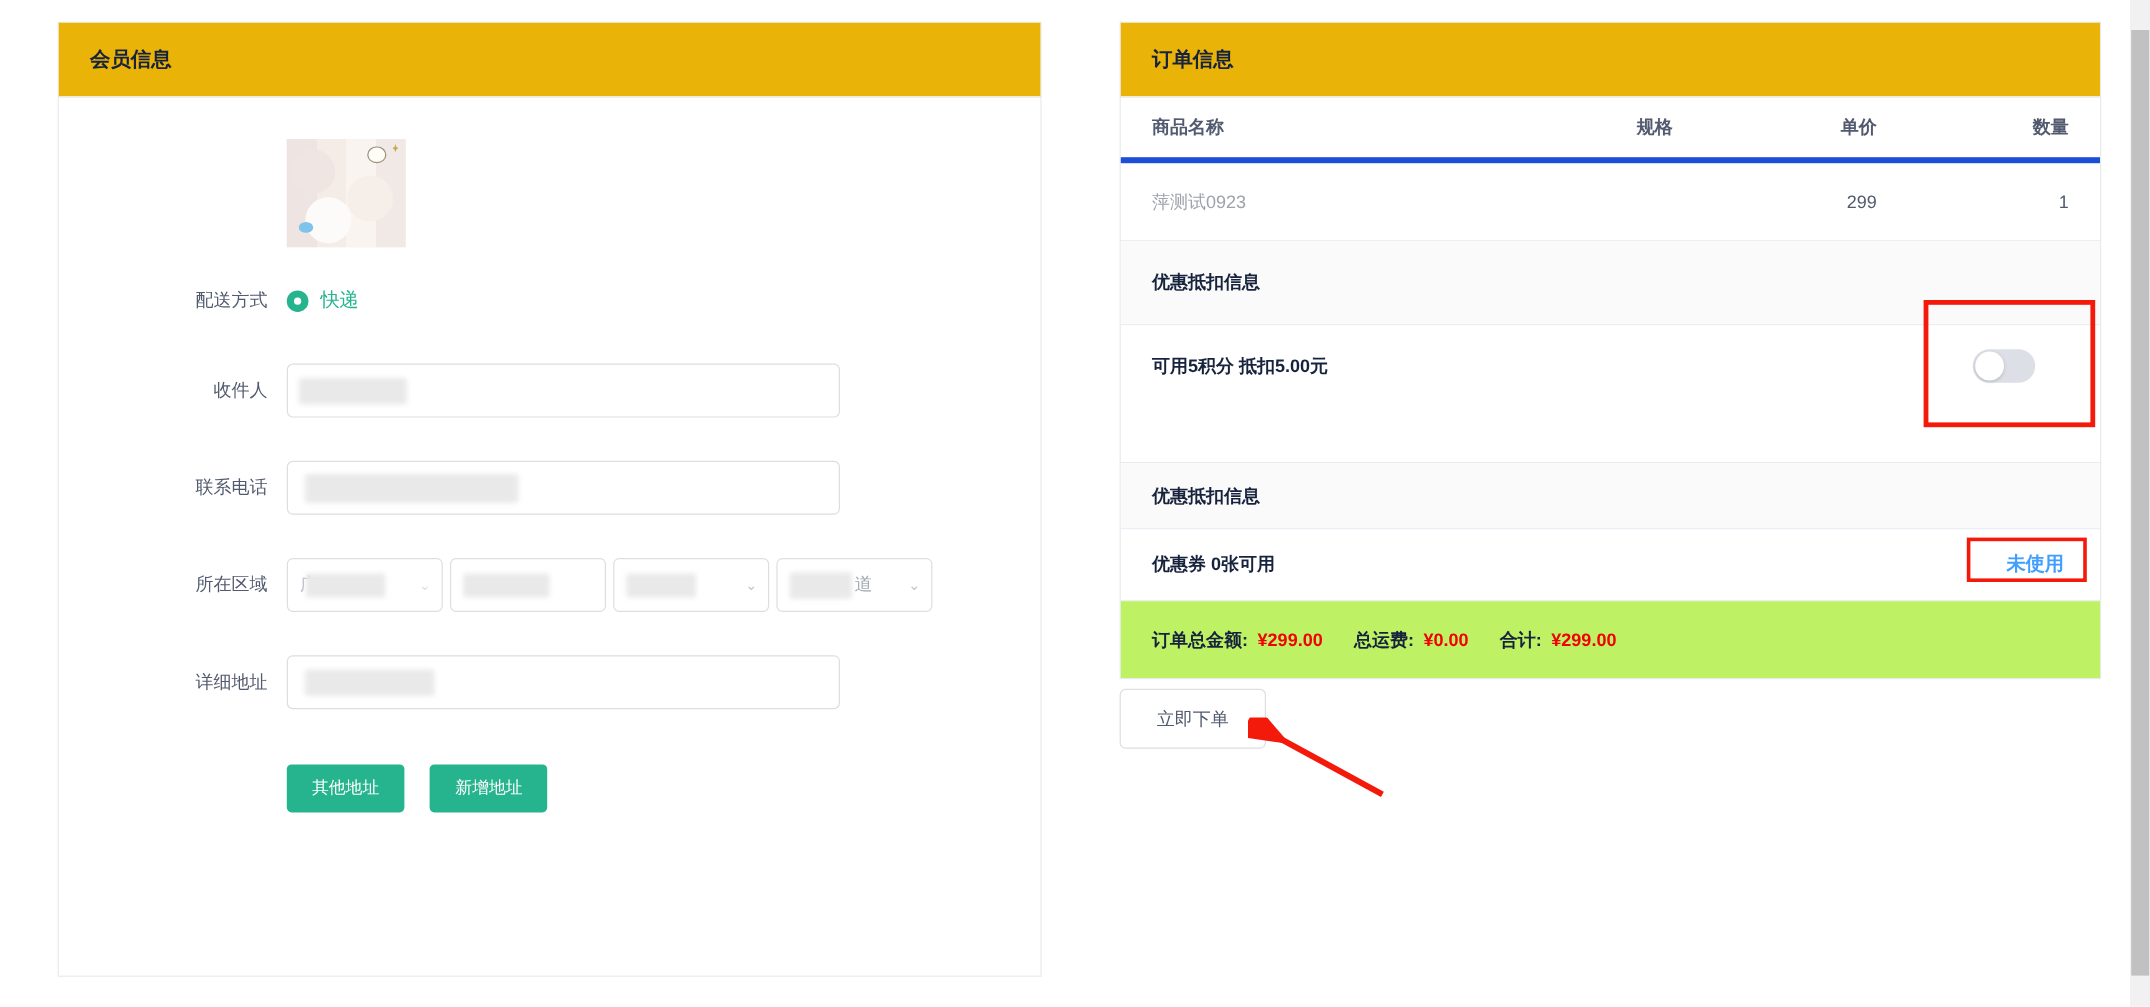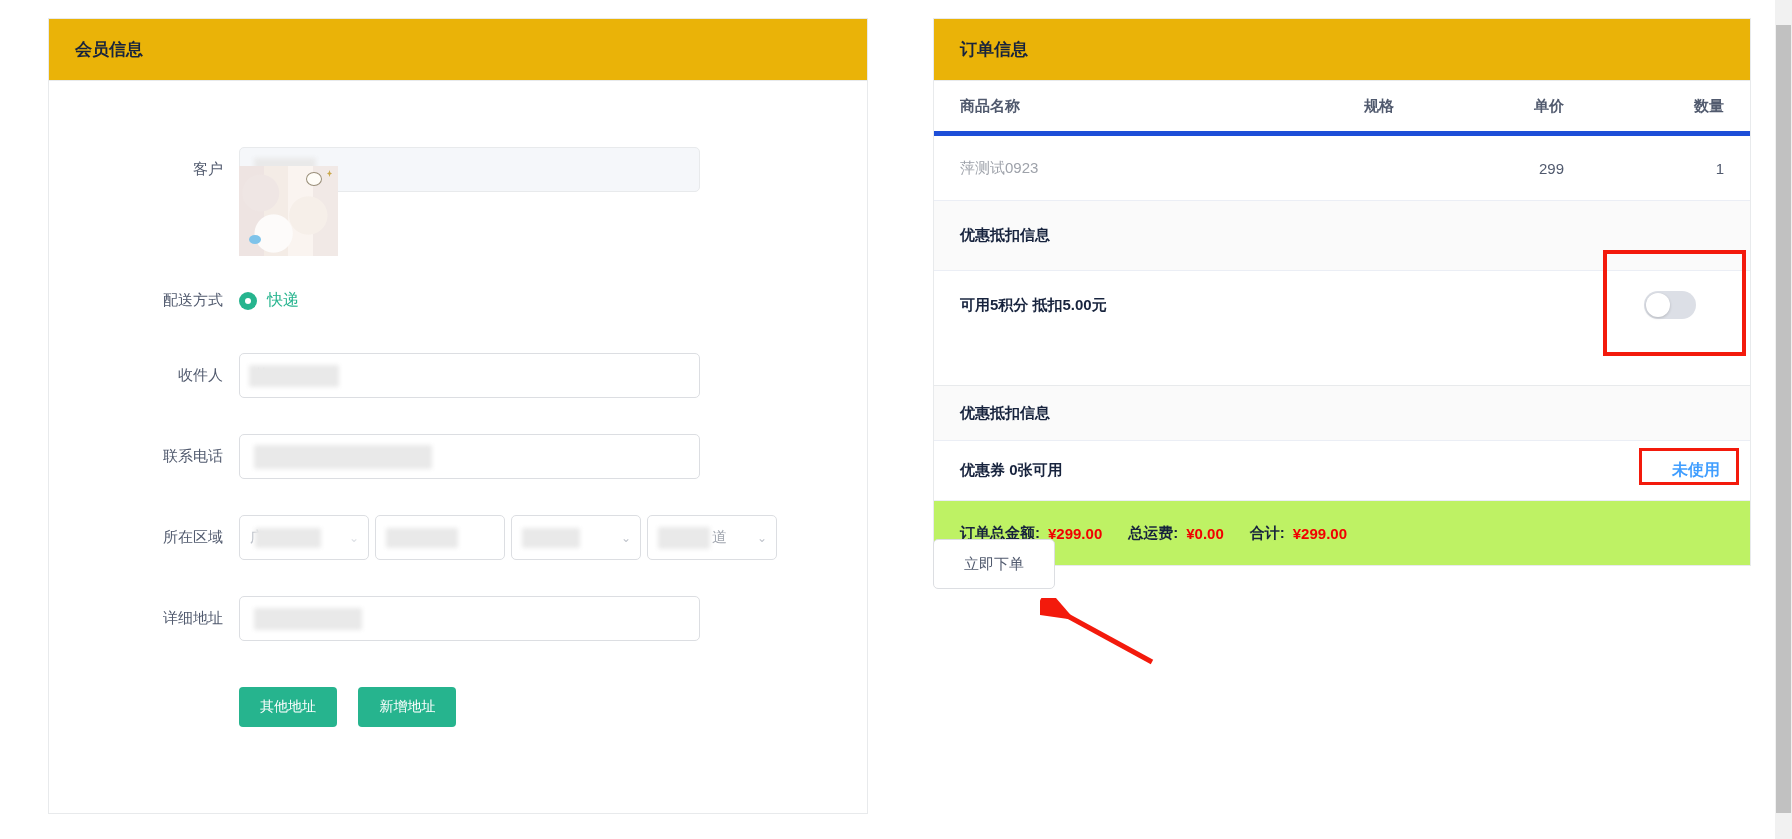--- a/index.html
+++ b/index.html
@@ -77,45 +77,39 @@
   .coupon-card { left:933px; top:385px; width:818px; height:181px; }
   .sec-bar2 { background:#fafafa; border-bottom:1px solid #ebeef5; height:55px;
     display:flex; align-items:center; padding:0 26px; font-weight:bold; font-size:15px; color:#17233d; }
   .coupon-row { height:60px; display:flex; align-items:center; justify-content:space-between;
     padding:0 30px 0 26px; font-weight:bold; font-size:15px; color:#17233d; border-bottom:1px solid #ebeef5; }
   .coupon-status { color:#409eff; font-size:16px; font-weight:bold; cursor:pointer; }
   .totals-row { height:64px; background:#bef264; display:flex; align-items:center; padding:0 26px;
     font-weight:bold; font-size:15px; color:#17233d; gap:8px; }
   .money { color:#f20000; margin-right:18px; }
 
-  .btn-order { position:absolute; left:933px; top:539px; width:122px; height:50px; background:#fff;
+  .btn-order { position:absolute; left:933px; top:574px; width:122px; height:50px; background:#fff;
     border:1px solid #dcdee2; border-radius:5px; font-size:15px; color:#515a6e; cursor:pointer;
     font-family:"Liberation Sans","DejaVu Sans",sans-serif; }
 
   
   .anno-rect { position:absolute; border:4px solid #f31a0c; background:transparent; pointer-events:none; }
   .anno-rect-toggle { left:1603px; top:250px; width:143px; height:106px; }
   .anno-rect-coupon { left:1639px; top:448px; width:100px; height:37px; border-width:3px; }
   .anno-arrow { position:absolute; left:1040px; top:598px; pointer-events:none; }
 </style>
 </head>
 <body>
 
 <div class="page">
 
   <div class="card member-card">
     <div class="card-header">会员信息</div>
     <div class="member-body">
 
-      <div class="form-row" style="margin-bottom:5px;">
-        <div class="form-label">客户</div>
-        <div class="input-box disabled">
-          <span class="redact" style="width:62px;height:24px;"></span>
-        </div>
-      </div>
 
       <div class="avatar-row">
         <div class="avatar-spacer"></div>
         <div class="avatar">
           <div class="spark"></div>
           <div class="face"></div>
           <div class="blue-dot"></div>
         </div>
       </div>
 

